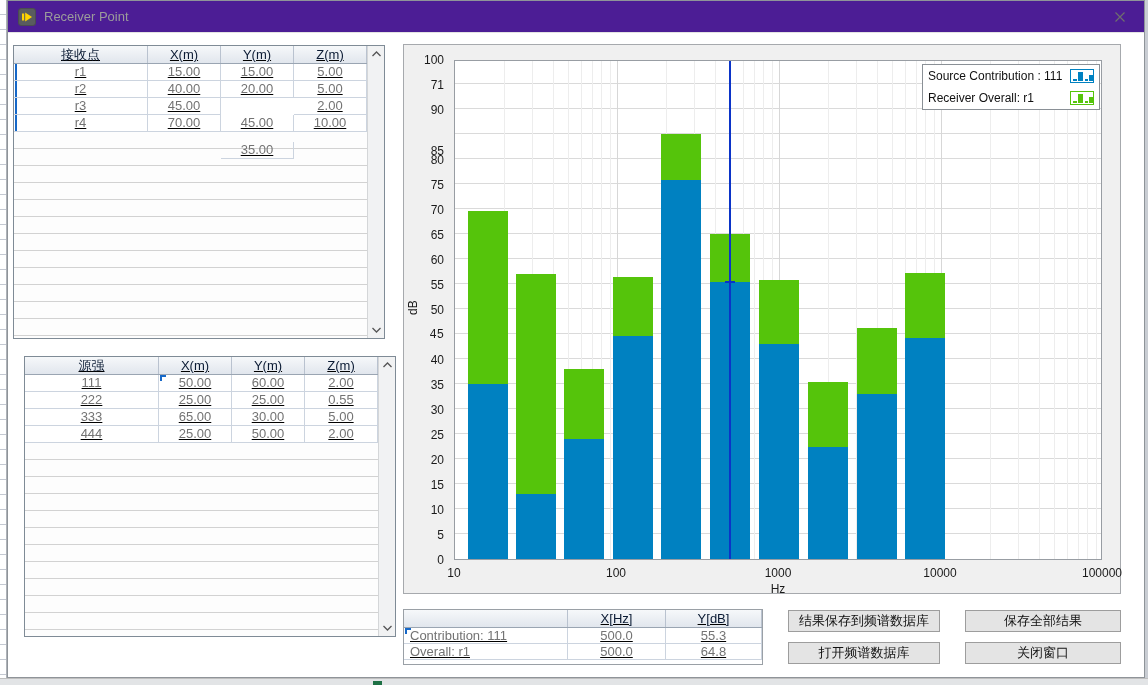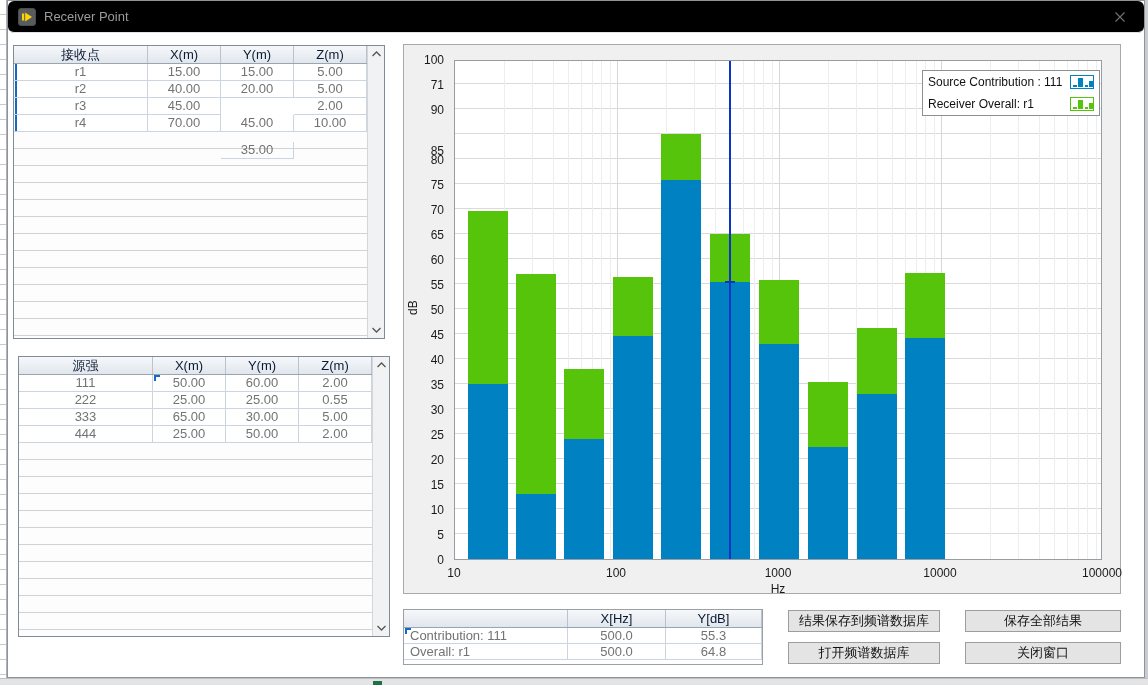--- a/index.html
+++ b/index.html
@@ -11,29 +11,29 @@
   #bg-left { left:0; top:0; width:7px; height:685px;
     background:repeating-linear-gradient(180deg,#ffffff 0 14px,#c4c9d2 14px 15px);
     border-right:1px solid #aeb2b8; }
   #bg-bottom { left:0; top:678px; width:1148px; height:7px; background:#e2e4e6;
     border-top:1px solid #bfbfbf; }
   #bg-bottom .excel-glyph { position:absolute; left:373px; top:2px; width:9px; height:5px; background:#1e7145; }
 
   
   #window { left:7px; top:0; width:1138px; height:678px; background:#ffffff;
     border:1px solid #8f9499; }
-  #titlebar { left:0; top:0; width:1136px; height:32px; background:#000000;
-    border-bottom:1px solid #e3e3e3;border-radius:6px; }
+  #titlebar { left:0; top:0; width:1136px; height:32px; background:#4c1d95;
+    border-bottom:1px solid #e3e3e3; }
   #app-icon { left:10px; top:7px; width:18px; height:18px; }
   #window-title { left:36px; top:0; height:32px; line-height:32px; font-size:13px; color:#9b9b9b; }
   #close-button { right:6px; top:2px; width:36px; height:28px; display:flex; align-items:center; justify-content:center; cursor:pointer; }
 
   
   .lv-table { border:1px solid #7f8b96; background:#ffffff; overflow:hidden; }
-  .lv-body { position:absolute; left:0; top:0; right:17px; bottom:0; overflow:hidden; }
+  .lv-body { position:absolute; left:0; top:0; right:17px; bottom:0; overflow:hidden;text-decoration:underline; }
   .lv-thead { display:flex; height:18px; background:linear-gradient(180deg,#f6f8fa,#e1e6ed);
     border-bottom:1px solid #9aa5b2; }
   .lv-hcell { height:100%; border-right:1px solid #b9c2cf; text-align:center; font-size:13px;
     line-height:17px; color:#0a1a33; overflow:hidden; white-space:nowrap; }
   .lv-row { display:flex; height:17px; background:#ffffff; }
   .lv-cell { position:relative; height:100%; border-right:1px solid #ccd4df; border-bottom:1px solid #ccd4df;
     text-align:center; font-size:13px; line-height:16px; color:#737373; overflow:hidden; white-space:nowrap; }
   .lv-cell.left { text-align:left; padding-left:6px; }
   .lv-cell.marked::before { content:''; position:absolute; left:1px; top:0; bottom:0; width:2px; background:#1668c8; }
   .lv-empty-row { height:17px; border-bottom:1px solid #d2d2d2; background:#fdfdfd; }
@@ -41,21 +41,21 @@
     border-left:2px solid #1668c8; border-top:2px solid #1668c8; }
 
   
   .lv-scroll { position:absolute; right:0; top:0; bottom:0; width:17px; background:#f1f2f3;
     border-left:1px solid #d4d6d8; }
   .scroll-btn { position:absolute; left:0; width:16px; height:16px; display:flex;
     align-items:center; justify-content:center; background:#f1f2f3; cursor:pointer; }
   .scroll-btn.up { top:0; } .scroll-btn.down { bottom:0; }
 
   #receiver-table { left:5px; top:44px; width:372px; height:294px; }
-  #source-table   { left:10px; top:355px; width:372px; height:281px; }
+  #source-table   { left:16px; top:355px; width:372px; height:281px; }
 
   
   #chart-panel { left:395px; top:43px; width:718px; height:550px; background:#f0f0f0;
     border:1px solid #a6a9ad; }
   #plot { position:absolute; left:50px; top:15px; width:648px; height:500px; background:#ffffff;
     border:1px solid #989da3; overflow:hidden; }
   .grid-h { position:absolute; left:0; right:0; height:1px; background:#dadada; }
   .grid-v { position:absolute; top:0; bottom:0; width:1px; }
   .grid-v.minor { background:#ededed; }
   .grid-v.decade { background:#d7d7d7; }
@@ -64,21 +64,21 @@
   .cursor-tick { position:absolute; height:2px; width:10px; background:#0b34c8; }
   #y-axis { position:absolute; left:0; top:15px; width:44px; height:500px; }
   .ytick { position:absolute; right:4px; width:40px; text-align:right; font-size:12px; color:#1a1a1a; }
   #x-axis { position:absolute; left:50px; top:521px; width:648px; height:16px; }
   .xtick { position:absolute; width:80px; text-align:center; font-size:12px; color:#1a1a1a; }
   #ylabel { position:absolute; left:-2px; top:252px; width:22px; font-size:12px; color:#1a1a1a;
     transform:rotate(-90deg); }
   #xlabel { position:absolute; left:354px; top:537px; width:40px; text-align:center; font-size:12px; color:#1a1a1a; }
 
   
-  #legend { position:absolute; left:518px; top:25px; width:178px; height:46px; background:#ffffff;
+  #legend { position:absolute; left:518px; top:19px; width:178px; height:46px; background:#ffffff;
     border:1px solid #8a9096; }
   .legend-row { display:flex; align-items:center; justify-content:space-between; height:22px; padding:0 5px; }
   .legend-label { font-size:12px; color:#111111; white-space:nowrap; }
   .legend-glyph { position:relative; width:24px; height:14px; background:#ffffff; border:1px solid; }
   .legend-glyph i { position:absolute; bottom:1px; display:block; }
   .legend-glyph .g1 { left:2px;  width:4px; height:2px; }
   .legend-glyph .g2 { left:7px;  width:5px; height:9px; }
   .legend-glyph .g3 { left:14px; width:3px; height:2px; }
   .legend-glyph .g4 { left:18px; width:4px; height:6px; }
 
@@ -248,21 +248,21 @@
     <div id="y-axis">
         <div class="ytick" style="top: 493px;">0</div>
         <div class="ytick" style="top: 468px;">5</div>
         <div class="ytick" style="top: 443px;">10</div>
         <div class="ytick" style="top: 418px;">15</div>
         <div class="ytick" style="top: 393px;">20</div>
         <div class="ytick" style="top: 368px;">25</div>
         <div class="ytick" style="top: 343px;">30</div>
         <div class="ytick" style="top: 318px;">35</div>
         <div class="ytick" style="top: 293px;">40</div>
-        <div class="ytick" style="top: 268px;">45</div>
+        <div class="ytick" style="top: 268px; font-family: Liberation Mono, monospace;">45</div>
         <div class="ytick" style="top: 243px;">50</div>
         <div class="ytick" style="top: 218px;">55</div>
         <div class="ytick" style="top: 193px;">60</div>
         <div class="ytick" style="top: 168px;">65</div>
         <div class="ytick" style="top: 143px;">70</div>
         <div class="ytick" style="top: 118px;">75</div>
         <div class="ytick" style="top: 93px;">80</div>
         <div class="ytick" style="top: 76px; margin-top: 8px;">85</div>
         <div class="ytick" style="top: 43px;">90</div>
         <div class="ytick" style="top: 18px;">71</div>

